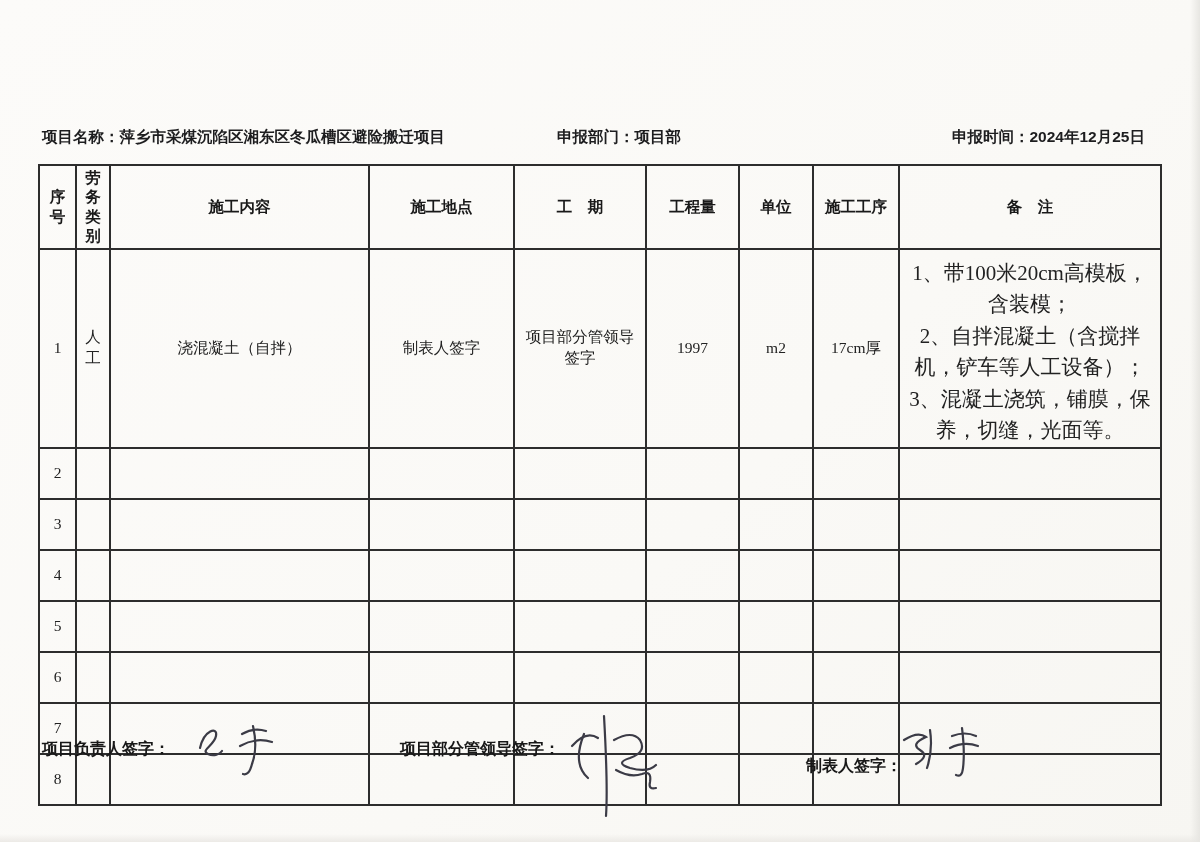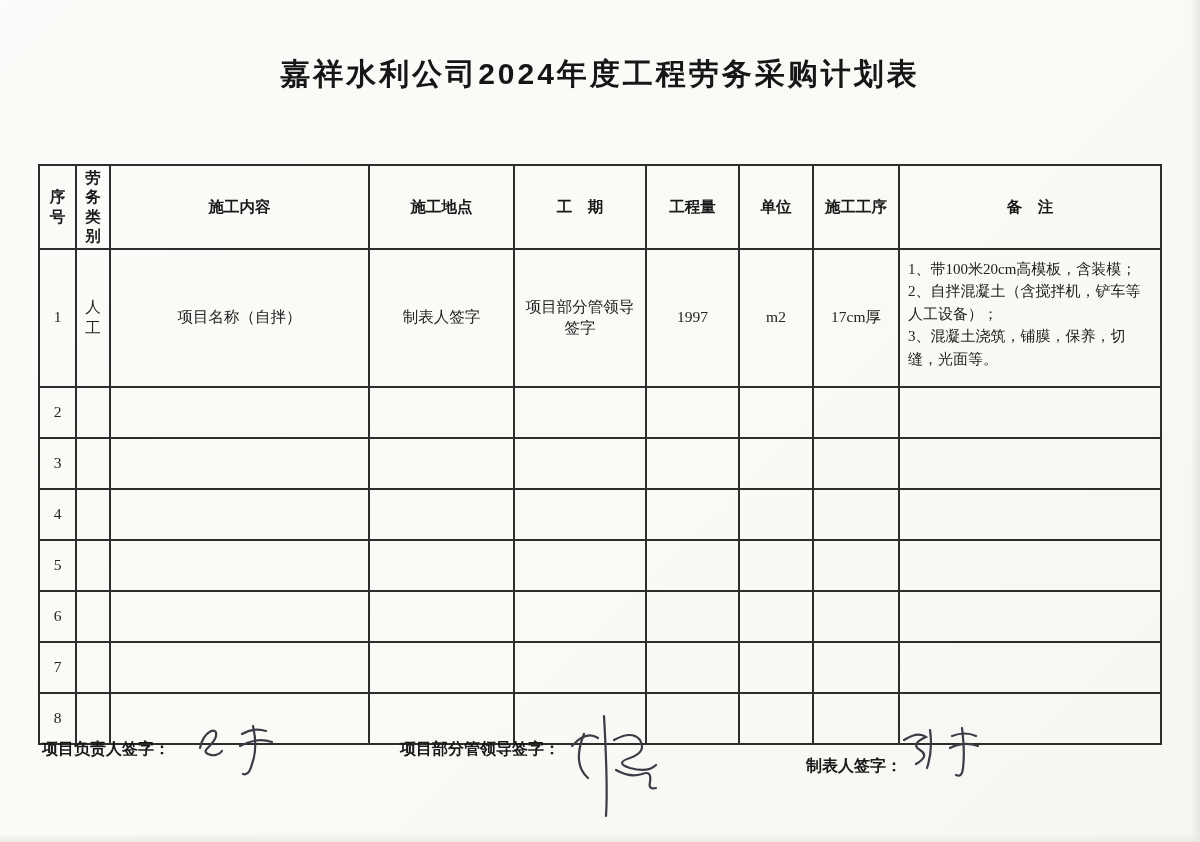--- a/index.html
+++ b/index.html
@@ -52,46 +52,50 @@
   }
   table.plan td {
     font-family: "Liberation Serif", serif;
     font-size: 15.5px;
     color: #222;
     line-height: 1.35;
   }
   table.plan tbody tr.row-data { height: 138px; }
   table.plan tbody tr.row-empty { height: 51px; }
   table.plan td.cell-remark {
-    text-align: left;
+    text-align: center;
     vertical-align: top;
-    padding: 8px 8px 12px 8px;
+    padding: 8px 8px 0 8px;
     white-space: pre-line;
     line-height: 1.5;
-    font-size: 15px;
+    font-size: 21px;
   }
   table.plan td.cell-no { font-family: "Liberation Serif", serif; }
 
   .footer-row { position: absolute; top: 739px; left: 0; width: 100%; font-size: 16px; font-weight: bold; color: #181818; }
   .sig-block { position: absolute; white-space: nowrap; text-align: right; }
   .sig-manager  { left: 42px;  top: 0; }
   .sig-leader   { left: 400px; top: 0; }
   .sig-preparer { left: 806px; top: 17px; font-family: Liberation Mono, monospace; }
   .sig-svg { position: absolute; pointer-events: none; }
   .svg-manager  { left: 190px; top: 718px; }
   .svg-leader   { left: 556px; top: 712px; }
   .svg-preparer { left: 896px; top: 722px; }
 </style>
 </head>
 <body>
 
 <div class="scan-page">
 
-  <div class="doc-title">嘉祥水利公司2024年度工程劳务采购计划表</div>
-
+
+  <div class="meta-row">
+    <span class="meta-project"><span>项目名称：</span><span>萍乡市采煤沉陷区湘东区冬瓜槽区避险搬迁项目</span></span>
+    <span class="meta-dept"><span>申报部门：</span><span>项目部</span></span>
+    <span class="meta-date"><span>申报时间：</span><span>2024年12月25日</span></span>
+  </div>
 
   <table class="plan">
     <colgroup>
       <col style="width:37px">
         <col style="width:34px">
         <col style="width:259px">
       <col style="width:145px">
         <col style="width:132px">
         <col style="width:93px">
       <col style="width:74px">
@@ -108,21 +112,21 @@
           <th>工程量</th>
           <th>单位</th>
           <th>施工工序</th>
           <th>备　注</th>
         </tr>
     </thead>
     <tbody id="table-body">
         <tr class="row-data">
           <td class="cell-no">1</td>
           <td class="cell-category">人工</td>
-          <td class="cell-content">项目名称（自拌）</td>
+          <td class="cell-content">浇混凝土（自拌）</td>
           <td class="cell-location">制表人签字</td>
           <td class="cell-period">项目部分管领导签字</td>
           <td class="cell-quantity">1997</td>
           <td class="cell-unit">m2</td>
           <td class="cell-process">17cm厚</td>
           <td class="cell-remark">1、带100米20cm高模板，含装模；
 2、自拌混凝土（含搅拌机，铲车等人工设备）；
 3、混凝土浇筑，铺膜，保养，切缝，光面等。</td>
         </tr>
         <tr class="row-empty">

